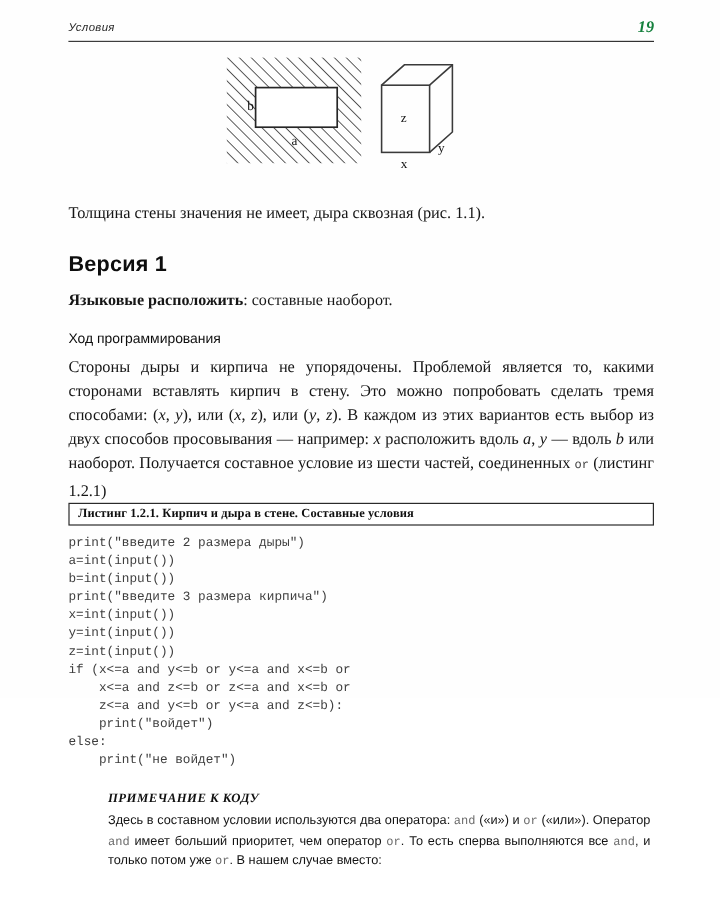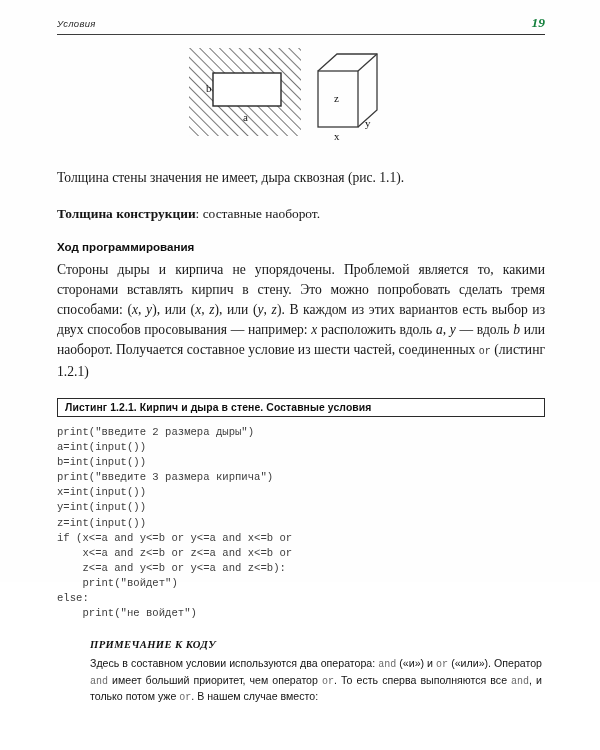--- a/index.html
+++ b/index.html
@@ -103,44 +103,43 @@
     font-family: "Liberation Sans", sans-serif;
     font-size: 18px;
     font-weight: bold;
     margin: 22px 0 9px 0;
     color: #0d0d0d;
     letter-spacing: 0.2px;
   }
   h3.subhead {
     font-family: "Liberation Sans", sans-serif;
     font-size: 11.6px;
-    font-weight: bold;
+    font-weight: normal;
     margin: 17px 0 7px 0;
     color: #0d0d0d;
   }
   .lang-line {
     font-size: 13.4px;
     line-height: 19px;
     margin: 0;
     color: #161616;
   }
   .lang-line b { font-weight: bold; }
   em.var { font-style: italic; }
   code.inl {
     font-family: "Liberation Mono", "DejaVu Sans Mono", monospace;
     font-size: 10px;
     color: #3c3c3c;
   }
 
   
   .listing-title {
-    margin-top: 16px;
     border: 1.1px solid #2a2a2a;
     padding: 3px 7px 3px 7px;
-    font-family: Liberation Sans, sans-serif;
+    font-family: Liberation Serif, serif;
     font-weight: bold;
     font-size: 10.4px;
     color: #0f0f0f;
     background: #ffffff;
     letter-spacing: 0.1px;
   }
   pre.code {
     margin: 8px 0 0 0;
     font-family: "Liberation Mono", "DejaVu Sans Mono", monospace;
     font-size: 10.6px;
@@ -210,22 +209,23 @@
       </g>
     </svg>
   </div>
 
   <div class="content">
 
     <div class="para-block">
       <p class="body lead spaced">Толщина стены значения не имеет, дыра сквозная (рис. 1.1).</p>
     </div>
 
-
-    <p class="lang-line"><b>Толщина конструкции</b><span>: составные наоборот.</span></p>
+    <h2 class="version">Версия 1</h2>
+
+    <p class="lang-line"><b>Языковые расположить</b><span>: составные наоборот.</span></p>
 
     <h3 class="subhead">Ход программирования</h3>
 
     <p class="body"><span>Стороны дыры и кирпича не упорядочены. Проблемой является то, какими сторонами вставлять кирпич в стену. Это можно попробовать сделать тремя способами: (</span><em class="var">x</em><span>, </span><em class="var">y</em><span>), или (</span><em class="var">x</em><span>, </span><em class="var">z</em><span>), или (</span><em class="var">y</em><span>, </span><em class="var">z</em><span>). В каждом из этих вариантов есть выбор из двух способов просовывания — например: </span><em class="var">x</em><span> расположить вдоль </span><em class="var">a</em><span>, </span><em class="var">y</em><span> — вдоль </span><em class="var">b</em><span> или наоборот. Получается составное условие из шести частей, соединенных </span><code class="inl">or</code><span> (листинг 1.2.1)</span></p>
 
     <div class="listing-title">Листинг 1.2.1. Кирпич и дыра в стене. Составные условия</div>
 
     <pre class="code">print("введите 2 размера дыры")
 a=int(input())
 b=int(input())

